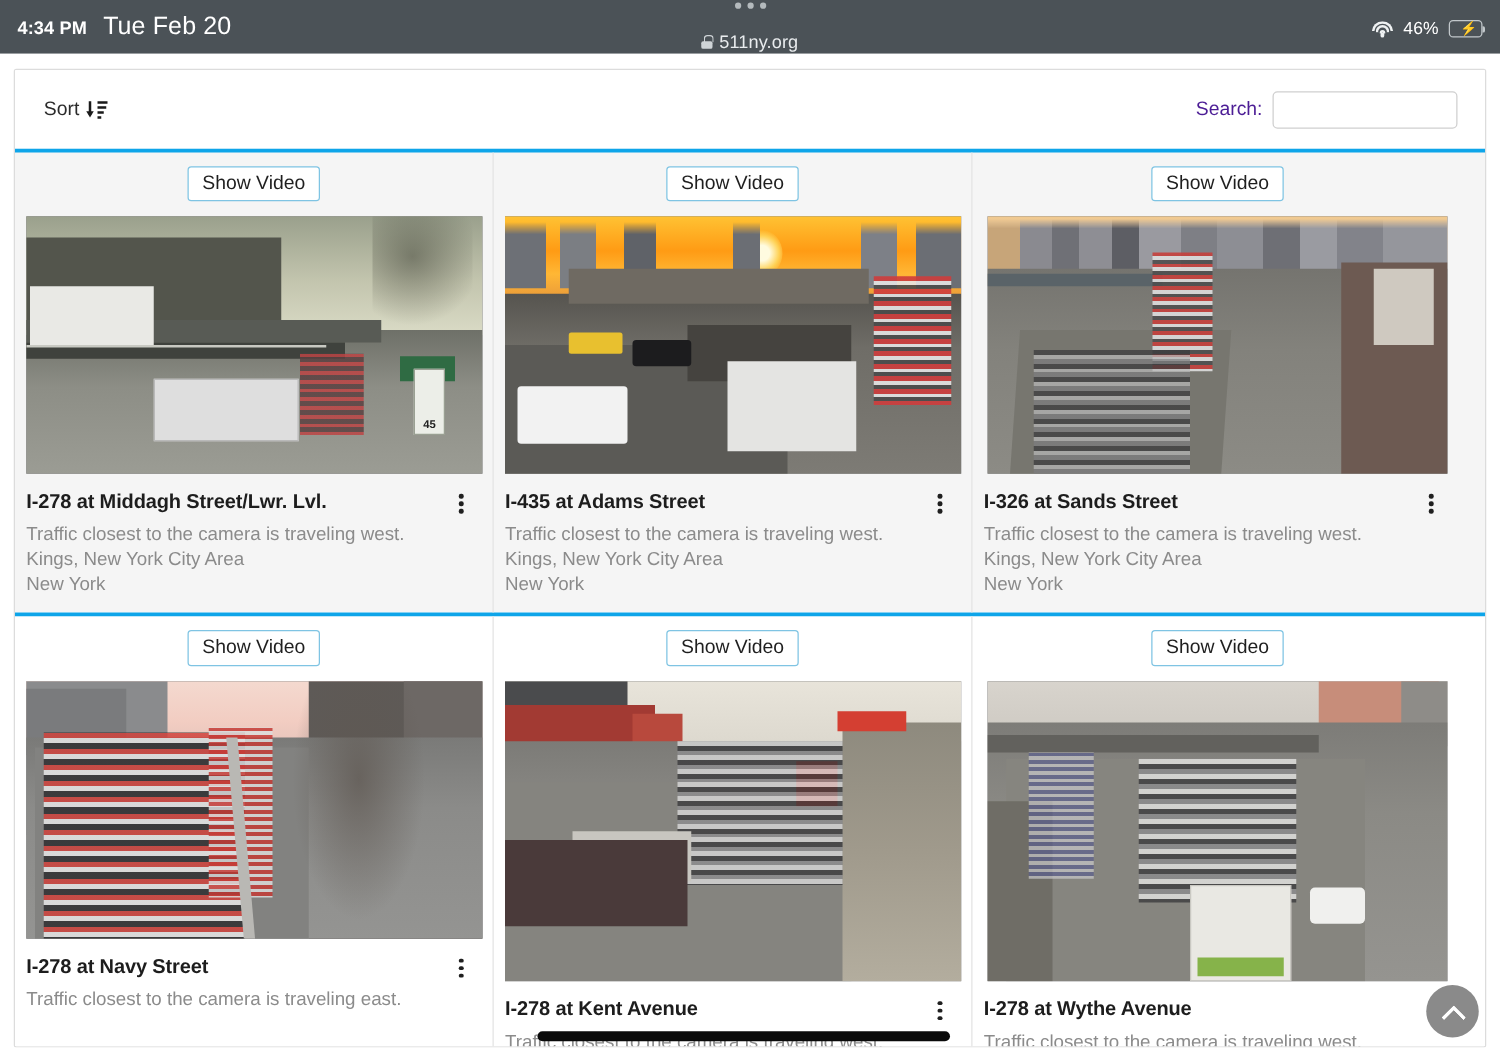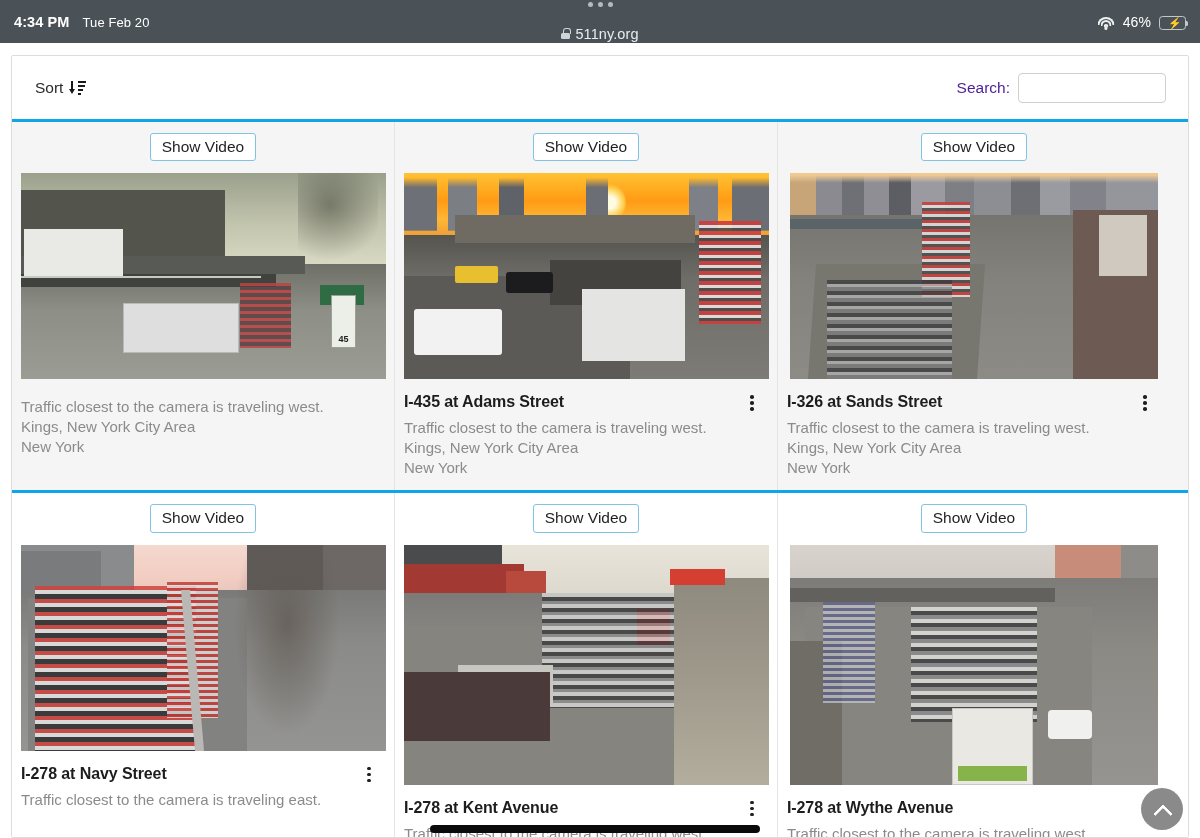--- a/index.html
+++ b/index.html
@@ -17,21 +17,21 @@
     background: #4b5257;
     color: #ffffff;
     display: flex;
     align-items: center;
     padding: 0 14px;
     font-size: 14.5px;
     letter-spacing: 0.1px;
   }
   .sb-left { display: flex; align-items: baseline; gap: 13px; white-space: nowrap; }
   .sb-time { font-weight: 600; font-size: 14.5px; }
-  .sb-date { font-weight: 500; font-size: 13px; }
+  .sb-date { font-weight: 500; font-size: 20px; }
 
   .sb-center {
     position: absolute;
     left: 0; right: 0; top: 0; bottom: 0;
     display: flex; flex-direction: column;
     align-items: center; justify-content: center;
     gap: 19px;
     pointer-events: none;
   }
   .sb-dots { display: flex; gap: 5px; }
@@ -410,20 +410,28 @@
             <div class="blk bridge"></div>
             <div class="blk bridge2"></div>
             <div class="blk rail"></div>
             <div class="blk jam"></div>
             <div class="blk truck1"></div>
             <div class="blk truck2"></div>
             <div class="blk sign-g"></div>
             <div class="blk sign-w"></div>
           </div>
           <div class="card-body">
+            <div class="card-title-row">
+              <div class="card-title">I-278 at Middagh Street/Lwr. Lvl.</div>
+              <span class="kebab">
+                  <i></i>
+                  <i></i>
+                  <i></i>
+                </span>
+            </div>
             <div class="card-sub">
               <div>Traffic closest to the camera is traveling west.</div>
               <div>Kings, New York City Area</div>
               <div>New York</div>
             </div>
           </div>
         </div>
 
         <div class="card c2">
           <div class="btn-wrap">

